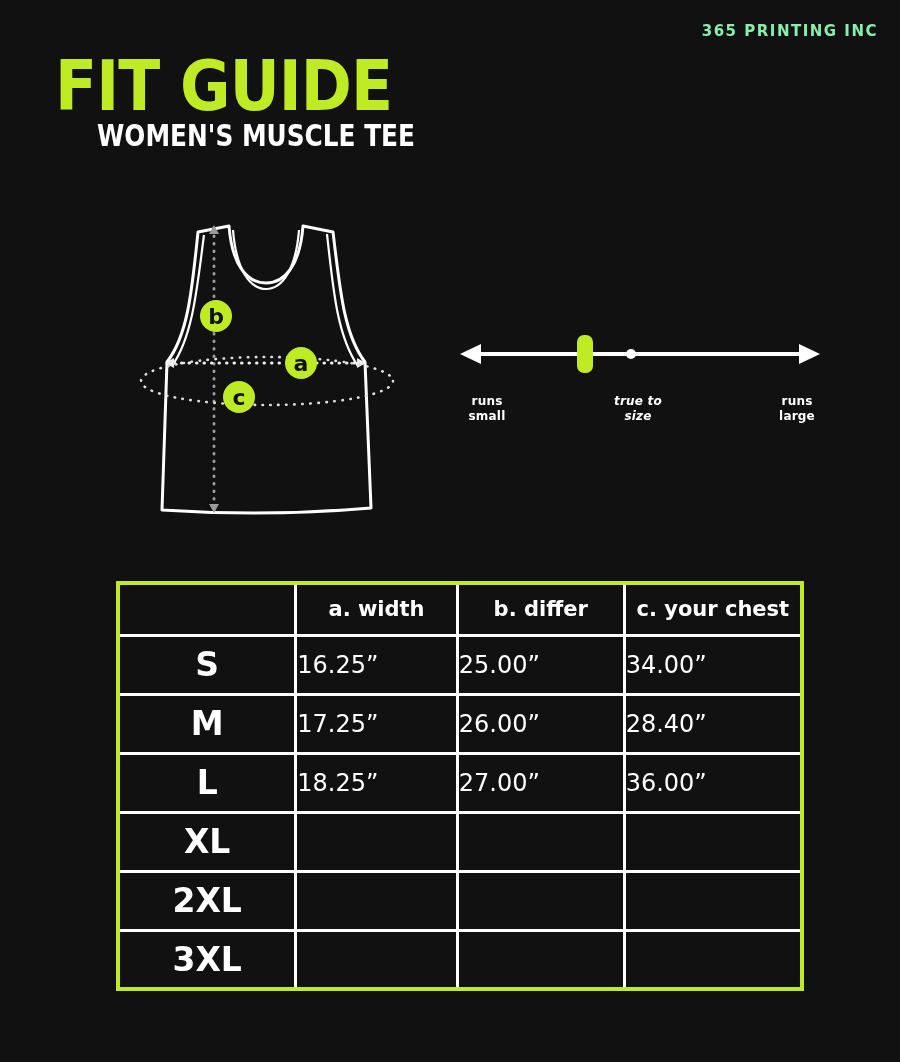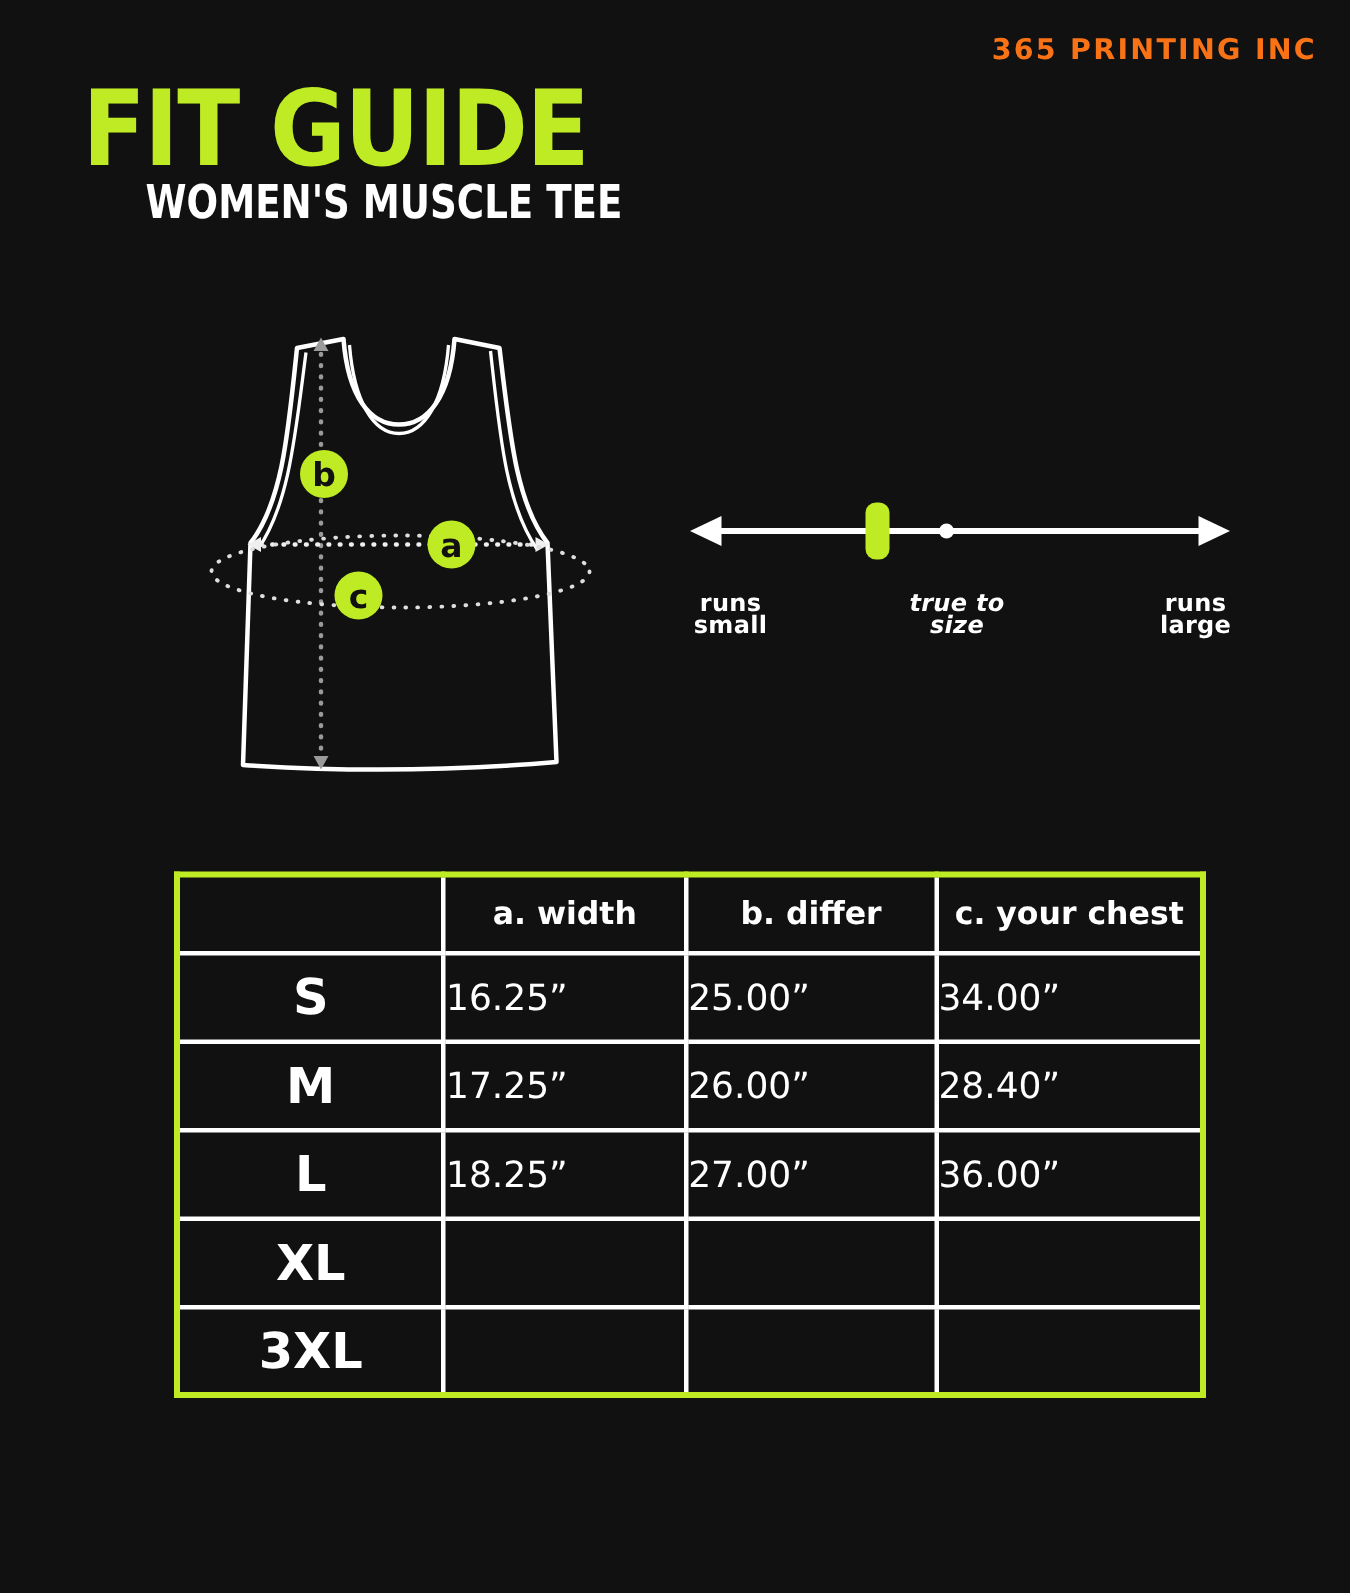--- a/index.html
+++ b/index.html
@@ -9,24 +9,24 @@
     height: 1062px;
     background: #111111;
     overflow: hidden;
     font-family: "DejaVu Sans", "Liberation Sans", sans-serif;
     color: #ffffff;
   }
   .brand {
     position: absolute;
     top: 22px;
     right: 22px;
-    font-size: 19px;
+    font-size: 15px;
     font-weight: bold;
     letter-spacing: 1.5px;
-    color: #f97316;
+    color: #86efac;
     white-space: nowrap;
   }
   .title {
     position: absolute;
     left: 55px;
     top: 51px;
     font-size: 70px;
     font-weight: bold;
     letter-spacing: -1px;
     line-height: 1;
@@ -47,21 +47,21 @@
     transform-origin: left top;
     white-space: nowrap;
   }
   .diagram-svg { position: absolute; left: 130px; top: 200px; }
   .scale-svg   { position: absolute; left: 450px; top: 325px; }
   .scale-label {
     position: absolute;
     top: 394px;
     transform: translateX(-50%);
     text-align: center;
-    font-size: 16px;
+    font-size: 12px;
     font-weight: bold;
     line-height: 15px;
     letter-spacing: 0.2px;
     color: #ffffff;
     white-space: nowrap;
   }
   .scale-label.l1 { left: 487px; }
   .scale-label.l2 { left: 638px; font-style: italic; }
   .scale-label.l3 { left: 797px; }
 
@@ -213,20 +213,26 @@
         <td class="val">27.00”</td>
         <td class="val">36.00”</td>
       </tr>
       <tr>
         <th class="size">XL</th>
         <td class="val"></td>
         <td class="val"></td>
         <td class="val"></td>
       </tr>
       <tr>
+        <th class="size">2XL</th>
+        <td class="val"></td>
+        <td class="val"></td>
+        <td class="val"></td>
+      </tr>
+      <tr>
         <th class="size">3XL</th>
         <td class="val"></td>
         <td class="val"></td>
         <td class="val"></td>
       </tr>
     </tbody>
   </table>
 
 
 </div>

